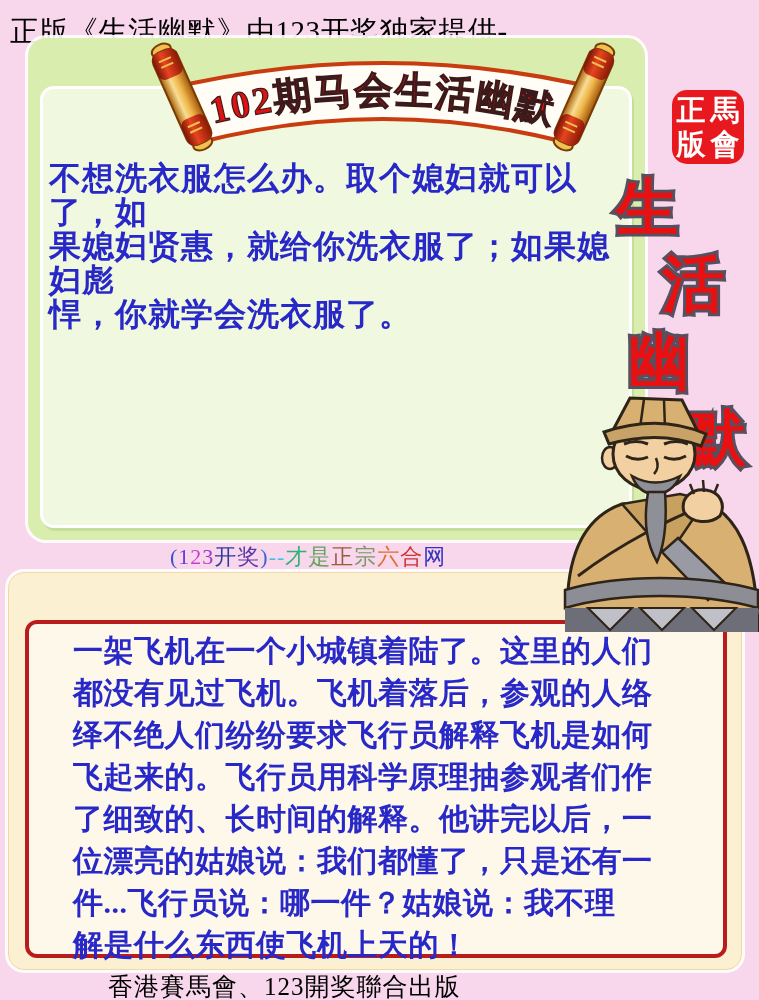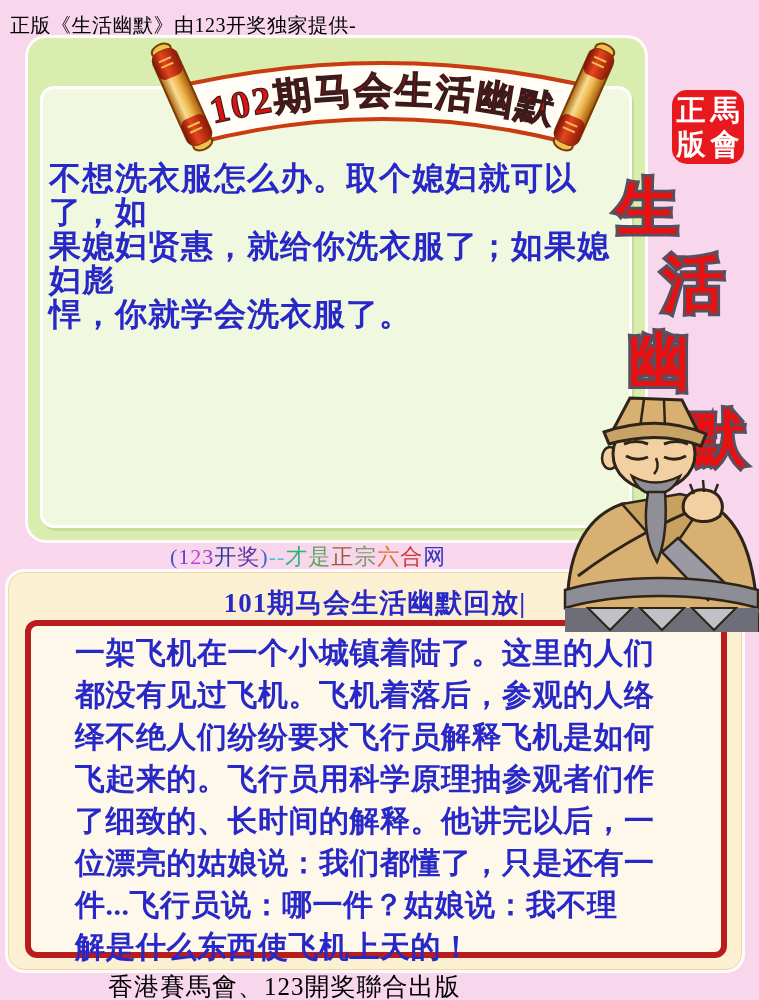--- a/index.html
+++ b/index.html
@@ -4,21 +4,21 @@
 <style>
   html,body{margin:0;padding:0;}
   .page{
     position:relative;width:759px;height:1000px;overflow:hidden;
     background:#f8d6ec;
     font-family:"Liberation Serif","DejaVu Serif",serif;
   }
   .top-bar{
     position:absolute;top:12px;left:10px;right:8px;
     display:flex;justify-content:space-between;
-    font-size:20px;color:#000;letter-spacing:0.5px;
+    font-size:29px;color:#000;letter-spacing:0.5px;
   }
   
   .box1{
     position:absolute;left:28px;top:38px;width:617px;height:502px;
     background:#d9edae;border-radius:18px;
     box-shadow:0 0 0 3px rgba(255,255,255,0.9);
   }
   .box1-inner{
     position:absolute;left:12px;top:48px;width:586px;height:436px;
     background:#f0f8df;border:3px solid #ffffff;border-radius:14px;
@@ -58,21 +58,21 @@
     position:absolute;left:8px;top:572px;width:734px;height:398px;
     background:#fbf0d1;border:1px solid #f2d9a4;border-radius:16px;
     box-shadow:0 0 0 3px rgba(255,255,255,0.9);box-sizing:border-box;
   }
   .box2-title{
     position:absolute;top:12px;left:0;width:100%;text-align:center;
     font-size:27px;font-weight:600;color:#2828c8;letter-spacing:1px;
   }
   .box2-inner{
     position:absolute;left:16px;top:47px;width:702px;height:338px;
-    background:#fdf8e9;border:6px solid #b91c1c;border-radius:12px;box-sizing:border-box;
+    background:#fdf8e9;border:4px solid #b91c1c;border-radius:12px;box-sizing:border-box;
   }
   .joke2{
     margin:6px 8px 0 44px;
     font-size:30px;line-height:42px;font-weight:700;
     color:#2828c8;white-space:pre-line;letter-spacing:0.5px;
   }
   .footer{
     position:absolute;left:108px;top:970px;
     font-size:25px;color:#000;letter-spacing:1px;
   }
@@ -140,21 +140,20 @@
   </div>
 
   <span class="vchar c0">生</span>
   <span class="vchar c1">活</span>
   <span class="vchar c2">幽</span>
   <span class="vchar c3">默</span>
 
   <div class="midline"><span style="color: rgb(60, 80, 208);">(</span><span style="color: rgb(106, 60, 216);">1</span><span style="color: rgb(204, 60, 212);">2</span><span style="color: rgb(152, 60, 200);">3</span><span style="color: rgb(44, 60, 156);">开</span><span style="color: rgb(92, 58, 164);">奖</span><span style="color: rgb(60, 102, 212);">)</span><span style="color: rgb(60, 196, 224);">-</span><span style="color: rgb(60, 196, 224);">-</span><span style="color: rgb(44, 180, 120);">才</span><span style="color: rgb(98, 164, 92);">是</span><span style="color: rgb(156, 92, 60);">正</span><span style="color: rgb(124, 152, 104);">宗</span><span style="color: rgb(224, 112, 48);">六</span><span style="color: rgb(204, 52, 52);">合</span><span style="color: rgb(52, 52, 188);">网</span></div>
 
   <div class="box2">
-    <div class="box2-title">101期马会生活幽默回放|</div>
     <div class="box2-inner">
       <div class="joke2">一架飞机在一个小城镇着陆了。这里的人们
 都没有见过飞机。飞机着落后，参观的人络
 绎不绝人们纷纷要求飞行员解释飞机是如何
 飞起来的。飞行员用科学原理抽参观者们作
 了细致的、长时间的解释。他讲完以后，一
 位漂亮的姑娘说：我们都懂了，只是还有一
 件...飞行员说：哪一件？姑娘说：我不理
 解是什么东西使飞机上天的！</div>
     </div>

